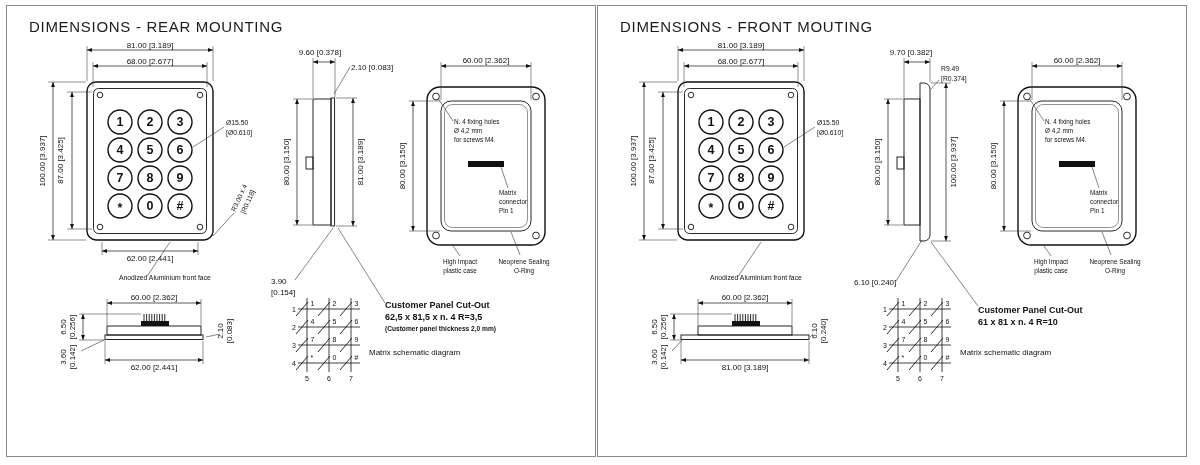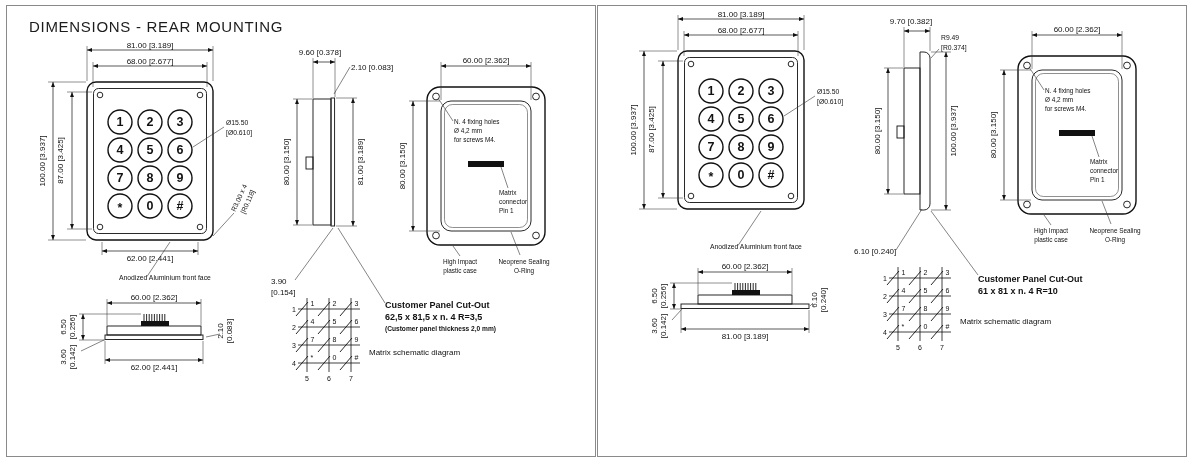--- a/index.html
+++ b/index.html
@@ -268,20 +268,21 @@
         <text class="mx" x="347.5" y="304.5">9</text>
         <text class="mx" x="303.5" y="322.5">*</text>
         <text class="mx" x="325.5" y="322.5">0</text>
         <text class="mx" x="347.5" y="322.5">#</text>
         <text class="t8" x="362" y="318">Matrix schematic diagram</text>
       </g>
     </svg>
   </section>
 
   <section class="panel">
+    <h1>DIMENSIONS - FRONT MOUTING</h1>
     <svg class="draw" width="586" height="400" viewBox="0 0 586 400">
       <defs>
         <marker id="ar2" viewBox="0 0 10 10" refX="9" refY="5" markerWidth="6" markerHeight="6" markerUnits="userSpaceOnUse" orient="auto-start-reverse">
           <path d="M0,1.5 L9,5 L0,8.5 Z" fill="#111"></path>
         </marker>
       </defs>
 
       <g>
         <rect class="ln" x="80" y="45" width="126" height="158" rx="9"></rect>
         <rect class="ln2" x="86.5" y="51.5" width="113" height="145" rx="5"></rect>

